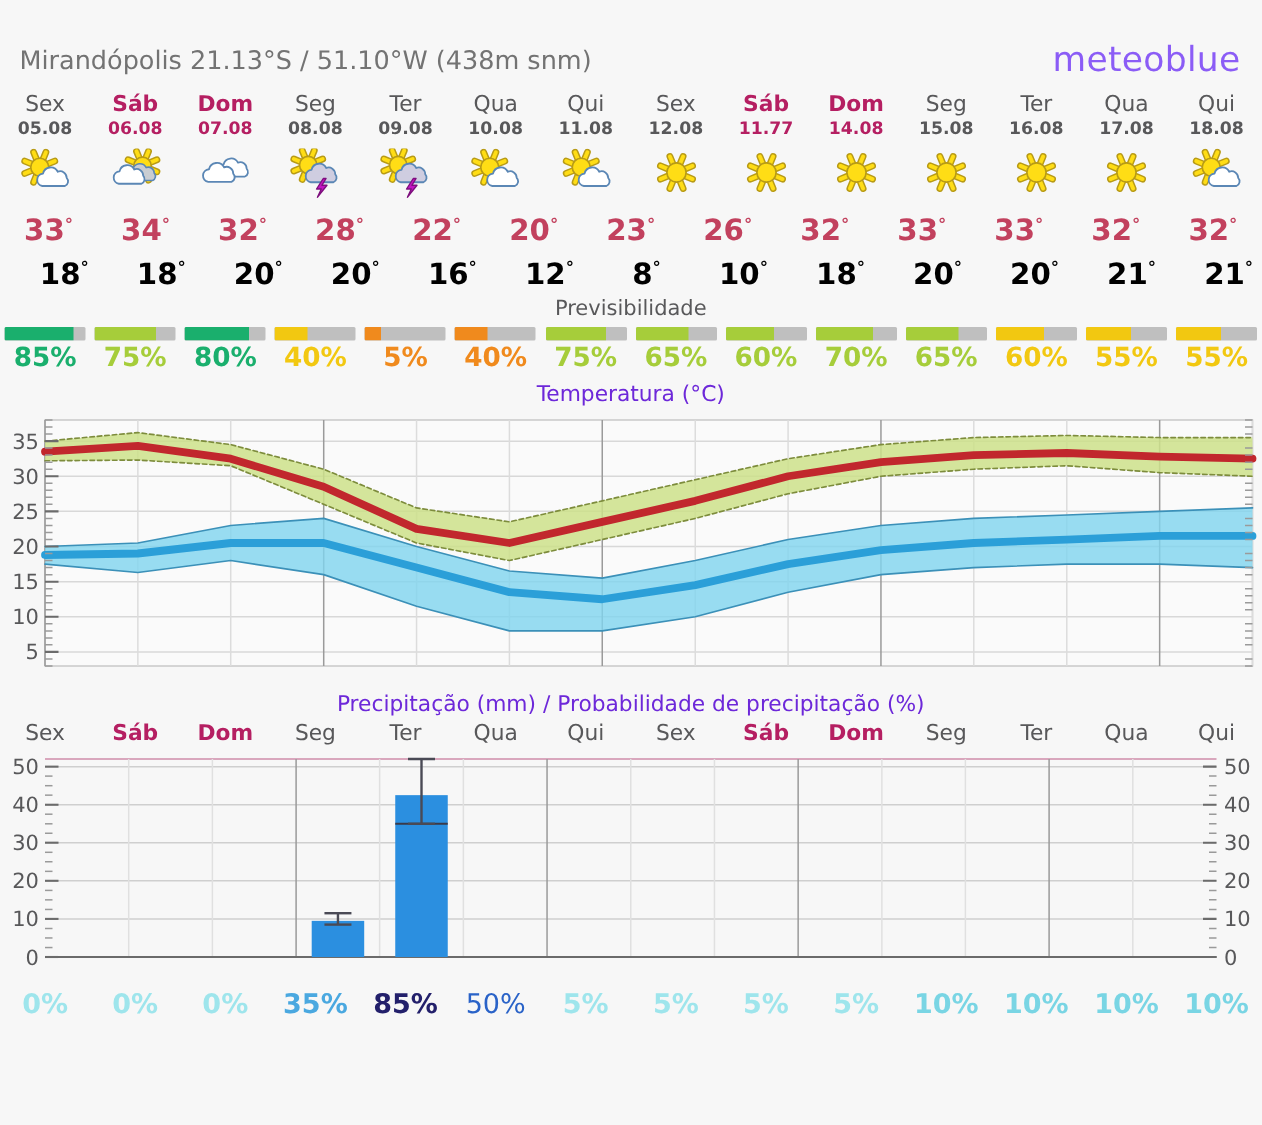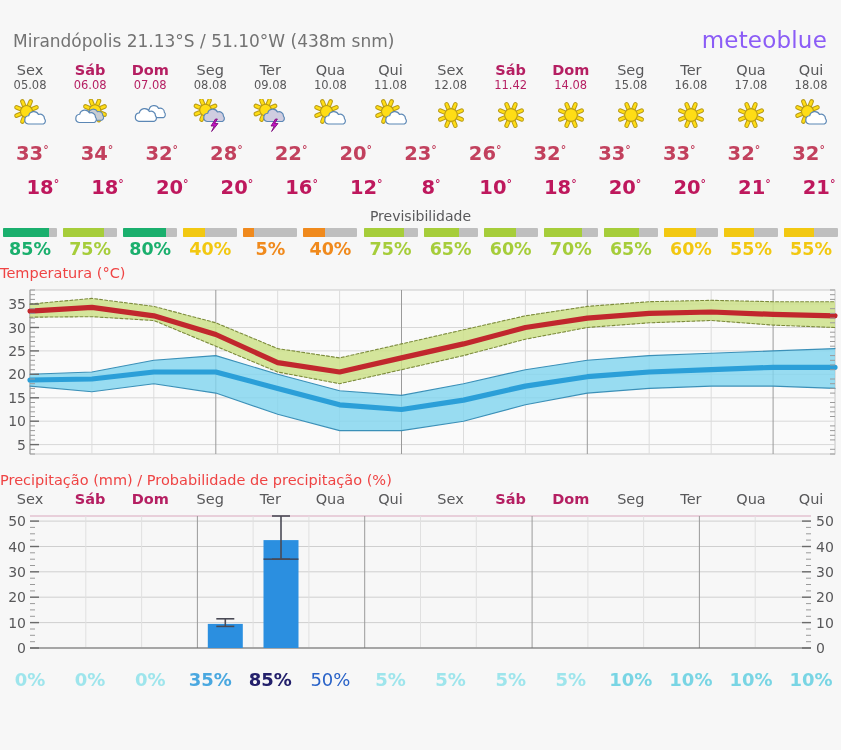--- a/index.html
+++ b/index.html
@@ -23,51 +23,51 @@
     position:absolute;right:14px;top:27px;
     font-size:23px;color:#8b5cf6;letter-spacing:.2px;
   }
 
   
   .grid{display:flex;width:841px;}
   .col{flex:1 1 0;min-width:0;text-align:center;}
 
   .daynames{margin-top:4px;}
   .dname{font-size:14.5px;line-height:16px;color:#58585a;}
-  .ddate{font-size:11.5px;line-height:14px;color:#58585a;font-weight:normal;}
+  .ddate{font-size:11.5px;line-height:14px;color:#58585a;font-weight:bold;}
   .we .dname,.we .ddate{color:#b51f62;}
   .we .dname{font-weight:bold;}
 
   
   .icons{margin-top:5px;height:38px;}
   .iconbox{height:38px;display:flex;align-items:center;justify-content:center;}
   .iconbox svg{display:block;}
 
   
   .tmax{font-size:19.5px;font-weight:bold;color:#c2415e;line-height:26px;margin-top:2px;}
-  .tmin{font-size:19.5px;font-weight:bold;color:#be185d;line-height:34px;margin-left:21px;}
+  .tmin{font-size:19.5px;font-weight:bold;color:#000000;line-height:24px;margin-left:21px;}
   .sup{font-size:11px;vertical-align:7px;font-weight:bold;}
 
   
   .predtitle{
     text-align:center;font-size:14px;color:#58585a;
     margin-top:3px;line-height:17px;
   }
   .predrow{margin-top:3px;}
   .pbar{
     width:54px;height:9px;margin:0 auto;background:#bfbfbf;
     border-radius:1px;overflow:hidden;position:relative;
   }
   .pfill{height:100%;}
   .ppct{font-size:17.5px;font-weight:bold;line-height:22px;margin-top:1px;}
 
   
   .chartblock{position:relative;margin-top:4px;}
   .charttitle{
-    text-align:left;font-size:14.5px;color:#ef4444;
+    text-align:center;font-size:14.5px;color:#6d28d9;
     line-height:18px;
   }
   .plot{position:relative;background:#f7f7f7;}
   .plot svg{display:block;}
 
   .precipdays{display:flex;width:841px;margin-top:1px;}
   .precipdays .dname{font-size:14.5px;line-height:18px;}
 
   .pctrow{display:flex;width:841px;}
   .pctval{font-size:18px;font-weight:bold;line-height:23px;}
@@ -110,21 +110,21 @@
       <div class="col">
         <div class="dname">Qui</div>
         <div class="ddate">11.08</div>
       </div>
       <div class="col">
         <div class="dname">Sex</div>
         <div class="ddate">12.08</div>
       </div>
       <div class="col we">
         <div class="dname">Sáb</div>
-        <div class="ddate">11.42</div>
+        <div class="ddate">11.77</div>
       </div>
       <div class="col we">
         <div class="dname">Dom</div>
         <div class="ddate">14.08</div>
       </div>
       <div class="col">
         <div class="dname">Seg</div>
         <div class="ddate">15.08</div>
       </div>
       <div class="col">

